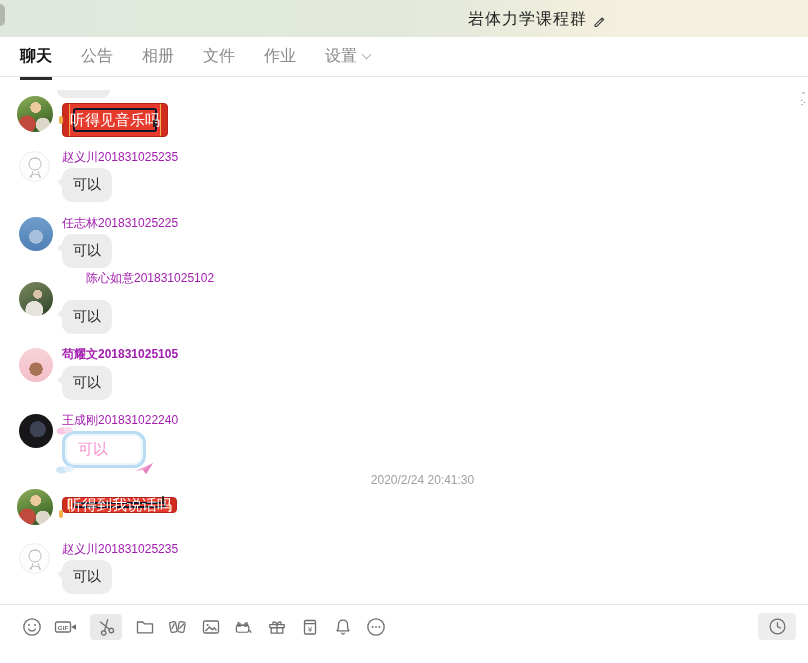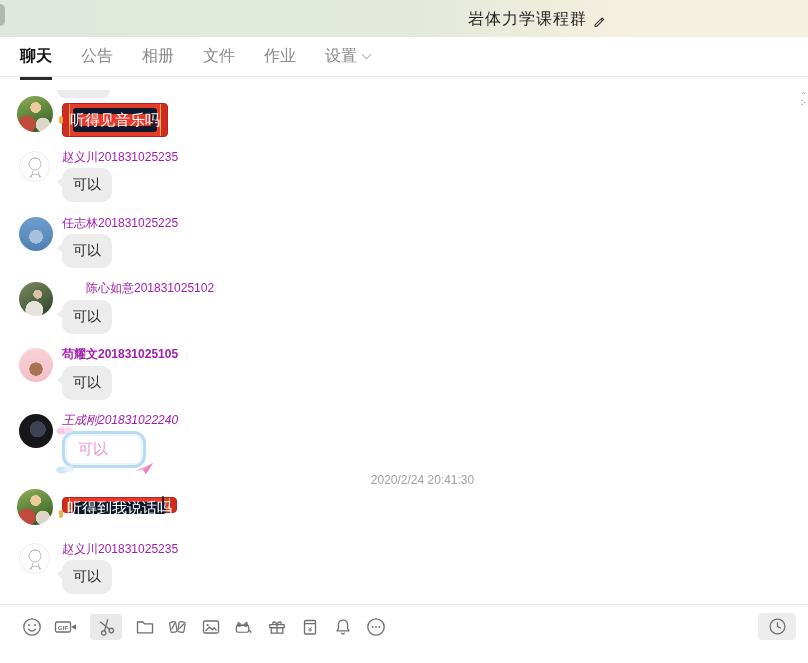--- a/index.html
+++ b/index.html
@@ -51,21 +51,21 @@
     font-size:14px; color:#262626; display:flex; align-items:center; justify-content:center; }
   .bubble::before { content:""; position:absolute; left:-5px; top:9px; border-top:5px solid transparent;
     border-bottom:5px solid transparent; border-right:6px solid #ececec; }
   .partial-bubble { position:absolute; left:57px; top:0; width:53px; height:8px; background:#ececec; border-radius:0 0 10px 10px; }
 
   
   .banner { position:absolute; left:62px; background:#e63a2c; border:1px solid #b3241c; border-radius:4px; }
   .banner .cap { position:absolute; top:0; bottom:0; width:7px; background:#cf2b1f; }
   .banner .cap.l { left:0; border-right:1.5px solid #f3b14c; border-radius:3px 0 0 3px; }
   .banner .cap.r { right:0; border-left:1.5px solid #f3b14c; border-radius:0 3px 3px 0; }
-  .banner .inner { position:absolute; left:10px; right:10px; top:4px; bottom:4px; border:6px solid #0f172a;
+  .banner .inner { position:absolute; left:10px; right:10px; top:4px; bottom:4px; border:2px solid #0f172a;
     border-radius:3px; display:flex; align-items:center; justify-content:center;
     color:#fff; font-size:15px; white-space:nowrap; }
   .banner .knob { position:absolute; left:-4px; top:12px; width:4px; height:8px; background:#f2b14a; border-radius:2px; }
   .banner-emoji { position:absolute; right:-7px; bottom:-10px; width:20px; height:25px; }
   .banner-emoji .head { position:relative; width:14px; height:14px; margin:0 auto; background:#f4c492; border-radius:50%; }
   .banner-emoji .head::before { content:""; position:absolute; left:-1px; right:-1px; top:-1px; height:7px;
     background:#32241b; border-radius:8px 8px 3px 3px; }
   .banner-emoji .body { width:13px; height:9px; margin:-1px auto 0; background:linear-gradient(180deg,#e8b54a,#c9372b); border-radius:3px 3px 2px 2px; }
 
   
@@ -153,33 +153,33 @@
         <span>可以</span>
       </div>
 
     <div class="avatar av-blue" style="left:19px; top:127px;"></div>
     <div class="nick" style="top:125px;">任志林201831025225</div>
     <div class="bubble" style="top:144px;">
         <span>可以</span>
       </div>
 
     <div class="avatar av-photo2" style="left:19px; top:192px;"></div>
-    <div class="nick" style="top:190px;padding-left:24px;">陈心如意201831025102</div>
+    <div class="nick" style="top:180px;padding-left:24px;">陈心如意201831025102</div>
     <div class="bubble" style="top:210px;">
         <span>可以</span>
       </div>
 
     <div class="avatar av-pink" style="left:19px; top:258px;"></div>
     <div class="nick" style="top:256px;font-weight:bold;">苟耀文201831025105</div>
     <div class="bubble" style="top:276px;">
         <span>可以</span>
       </div>
 
     <div class="avatar av-dark" style="left:19px; top:324px;"></div>
-    <div class="nick" style="top:322px;font-style:italic;">王成刚201831022240</div>
+    <div class="nick" style="top:322px;">王成刚201831022240</div>
     <div class="fancy" style="top:341px;">
       <span>可以</span>
       <svg class="deco" style="left:-9px; top:-9px;" width="18" height="10" viewBox="0 0 18 10">
         <ellipse cx="6" cy="6" rx="5.5" ry="3.6" fill="#f6c6e2"></ellipse>
           <ellipse cx="12" cy="5" rx="4.5" ry="3" fill="#fadbee"></ellipse>
       </svg>
       <svg class="deco" style="left:-10px; bottom:-9px;" width="20" height="10" viewBox="0 0 20 10">
         <ellipse cx="7" cy="6" rx="6" ry="3.6" fill="#cfe6f7"></ellipse>
           <ellipse cx="14" cy="5" rx="5" ry="3" fill="#e2f1fb"></ellipse>
       </svg>

